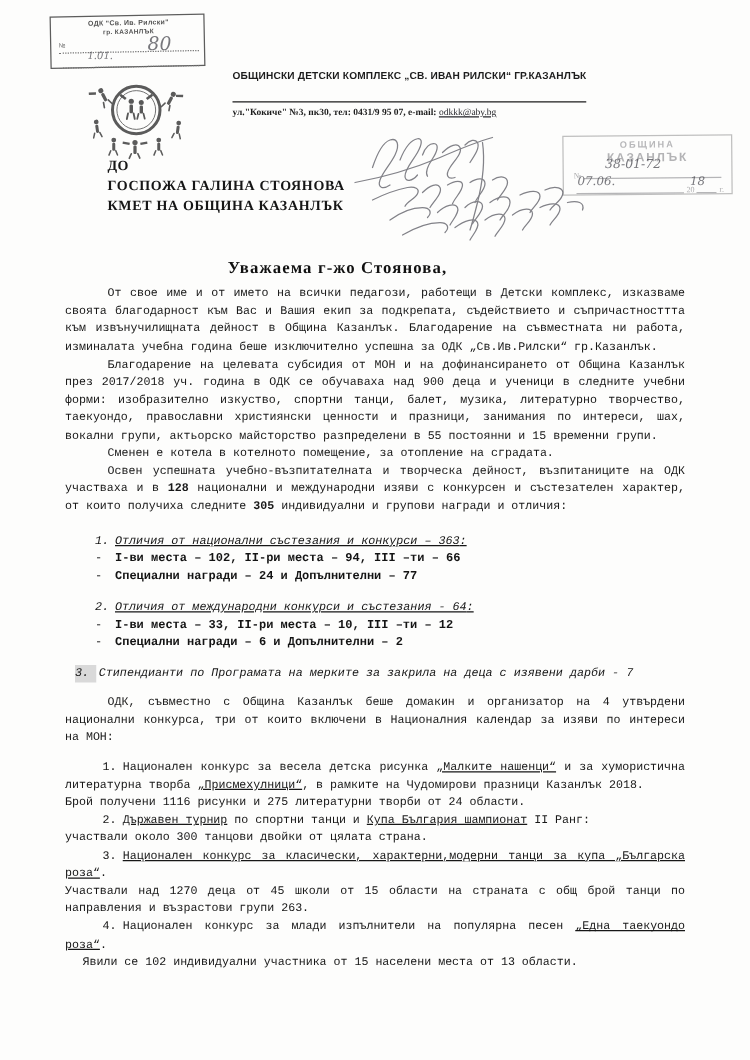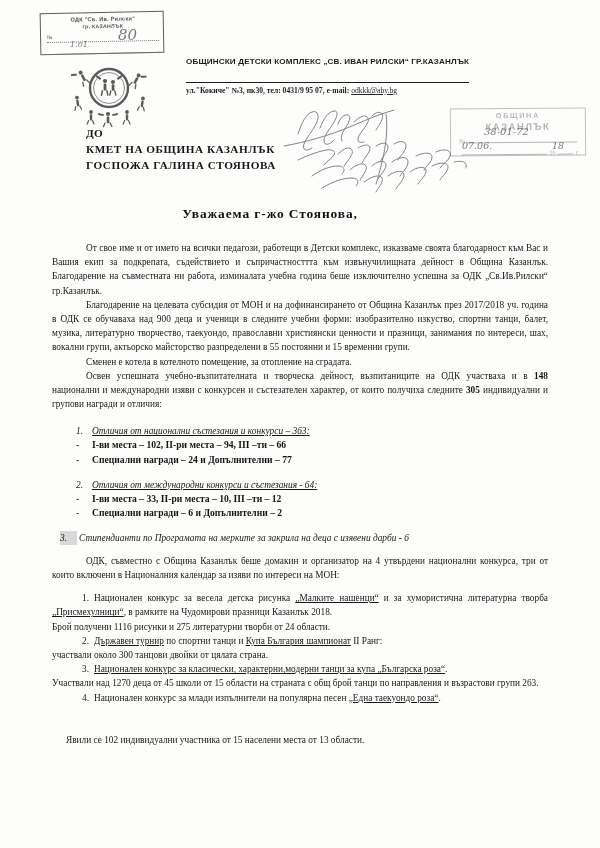--- a/index.html
+++ b/index.html
@@ -204,22 +204,23 @@
     font-weight: bold;
     letter-spacing: .9px;
     color: #111;
     padding-right: 60px;
   }
 
   
   .body-wrap {
     position: absolute;
     left: 52px;
-    top: 241px;
+    top: 228px;
     width: 496px;
+    font-family: Liberation Mono, monospace;
   }
   p.para {
     margin: 0 0 0 0;
     text-align: justify;
     text-justify: inter-word;
     font-size: 9.3px;
     line-height: 14.2px;
     text-indent: 34px;
     color: #171717;
   }
@@ -275,21 +276,21 @@
     text-indent: 30px;
   }
   .comp-line .num { margin-right: 5px; }
   .comp-line u { text-decoration: underline; }
   .comp-sub {
     font-size: 9.3px;
     line-height: 14.2px;
     color: #171717;
     text-align: justify;
   }
-  .comp-sub.indent { text-indent: 14px; margin-top: 28px; }
+  .comp-sub.indent { text-indent: 14px; }
 </style>
 </head>
 <body>
 
 <div class="page">
 
   <div class="top-band">
 
     <div class="reg-stamp">
       <div class="rs-l1">ОДК "Св. Ив. Рилски"</div>
@@ -417,35 +418,35 @@
       <path d="M88 74 C96 68 104 66 106 70 C108 74 102 80 100 84"></path>
       <path d="M112 68 C120 62 128 62 128 67 C128 72 122 77 120 81"></path>
       <path d="M134 64 C142 58 150 58 150 63 C150 68 144 72 142 76"></path>
       <path d="M156 58 C164 54 172 54 172 59 C172 64 166 68 164 72"></path>
       <path d="M178 54 C186 52 192 54 190 60"></path>
     </g>
   </svg>
 
   <div class="addressee">
     <div class="to">ДО</div>
+    <div>ГОСПОЖА ГАЛИНА СТОЯНОВА</div>
     <div>КМЕТ НА ОБЩИНА КАЗАНЛЪК</div>
-    <div>ГОСПОЖА ГАЛИНА СТОЯНОВА</div>
   </div>
 
   <div class="salutation">Уважаема г-жо Стоянова,</div>
 
   <div class="body-wrap">
 
     <p class="para">От свое име и от името на всички педагози, работещи в Детски комплекс, изказваме своята благодарност към Вас и Вашия екип за подкрепата, съдействието и съпричастносттта към извънучилищната дейност в Община Казанлък. Благодарение на съвместната ни работа, изминалата учебна година беше изключително успешна за ОДК  „Св.Ив.Рилски“ гр.Казанлък.</p>
 
     <p class="para">Благодарение на целевата субсидия от МОН и на дофинансирането от Община Казанлък през 2017/2018 уч. година в ОДК се обучаваха над 900 деца и ученици в следните учебни форми: изобразително изкуство, спортни танци, балет, музика, литературно творчество, таекуондо, православни християнски ценности и празници, занимания по интереси, шах, вокални групи, актьорско майсторство разпределени в 55 постоянни и 15  временни групи.</p>
 
     <p class="para">Сменен е котела в котелното помещение, за отопление на сградата.</p>
 
-    <p class="para"><span>Освен успешната учебно-възпитателната и творческа дейност, възпитаниците на ОДК участваха и в  </span><b>148</b><span> национални и международни изяви с конкурсен и състезателен характер, от които получиха следните </span><b>305</b><span> индивидуални и групови награди и отличия:</span></p>
+    <p class="para"><span>Освен успешната учебно-възпитателната и творческа дейност, възпитаниците на ОДК участваха и в  </span><b>128</b><span> национални и международни изяви с конкурсен и състезателен характер, от които получиха следните </span><b>305</b><span> индивидуални и групови награди и отличия:</span></p>
 
     <div class="awards">
 
       <div class="award-group">
         <div class="award-head">
           <span class="award-num">1.</span>
           <span class="award-title"><span>Отличия от национални състезания и конкурси – 363</span><span class="tail">:</span></span>
         </div>
         <div class="award-item">
           <span class="award-dash">-</span>
@@ -468,21 +469,21 @@
         </div>
         <div class="award-item">
           <span class="award-dash">-</span>
           <span>Специални  награди – 6  и  Допълнителни – 2</span>
         </div>
       </div>
 
       <div class="award-group" style="margin-bottom:2px">
         <div class="award-head" style="padding-left:8px">
           <span class="award-num shaded">3.</span>
-          <span class="award-title" style="text-decoration:none"><span>Стипендианти по Програмата на мерките за закрила на деца с изявени дарби - 6</span></span>
+          <span class="award-title" style="text-decoration:none"><span>Стипендианти по Програмата на мерките за закрила на деца с изявени дарби - 7</span></span>
         </div>
       </div>
 
     </div>
 
     <p class="para" style="margin-top:9px">ОДК, съвместно с Община   Казанлък беше домакин и организатор   на 4 утвърдени национални конкурса, три от които включени в Националния календар за изяви по интереси на МОН:</p>
 
     <div class="comp-list">
 
       <div class="comp-item">

